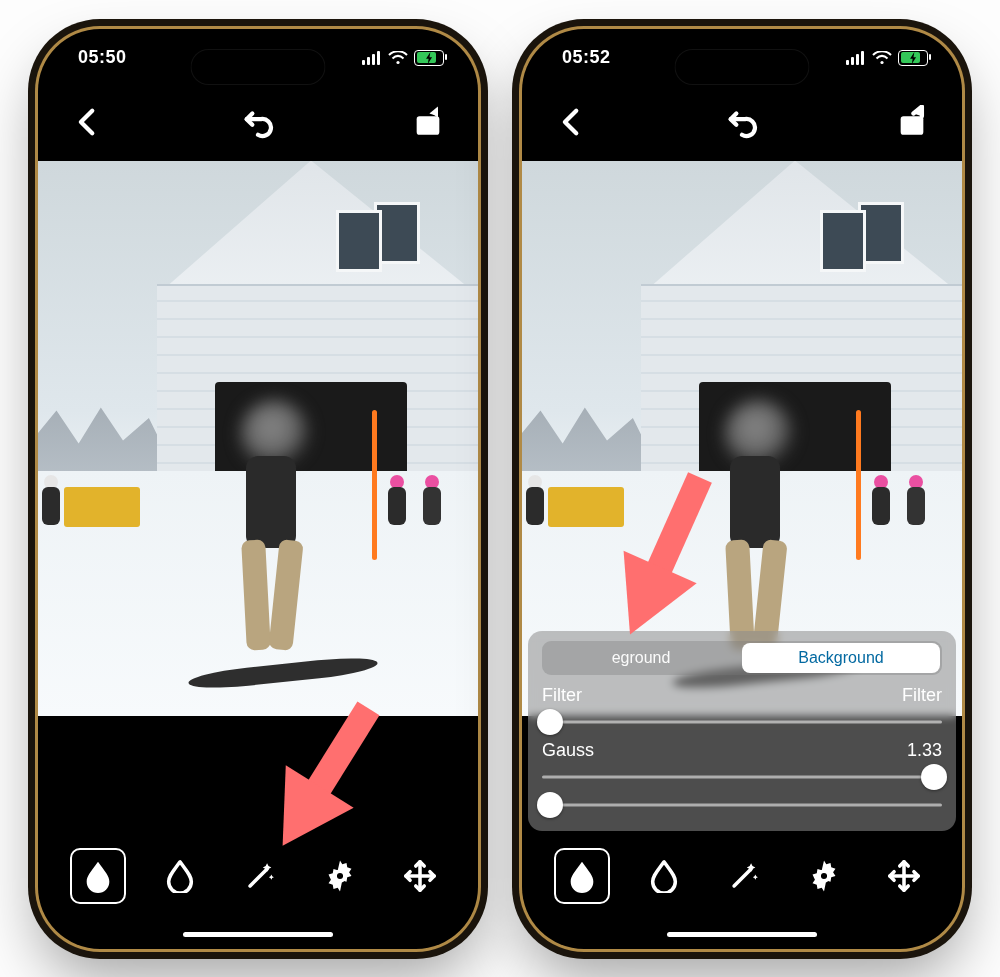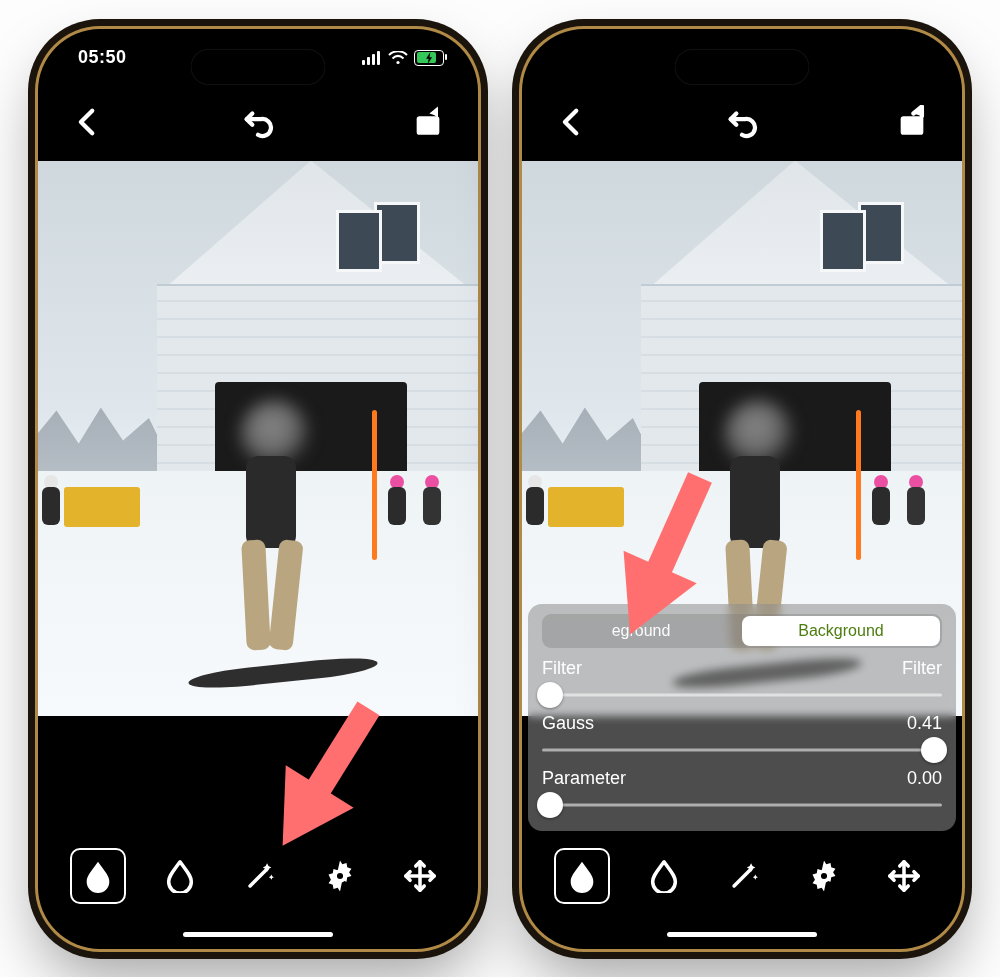--- a/index.html
+++ b/index.html
@@ -117,21 +117,21 @@
     position:absolute;left:6px;right:6px;bottom:118px;
     background:var(--panel-bg);
     border-radius:14px;
     padding:10px 14px 14px;
     color:var(--panel-text);
     z-index:45;
     backdrop-filter:blur(4px);
   }
   .seg-control{display:flex;background:rgba(120,120,120,0.35);border-radius:9px;overflow:hidden;height:34px;margin-bottom:10px;}
   .seg{flex:1;display:flex;align-items:center;justify-content:center;font-size:16px;color:#fff;}
-  .seg.active{background:#fff;color:#4d7c0f;border-radius:8px;margin:2px;flex:1;text-align:right;}
+  .seg.active{background:#fff;color:#0369a1;border-radius:8px;margin:2px;flex:1;text-align:right;}
   .seg.inactive{opacity:0.95;}
   .row{display:flex;justify-content:space-between;align-items:center;font-size:18px;margin-top:6px;text-align:center;}
   .slider-track{position:relative;height:24px;margin-top:4px;}
   .slider-track .track{position:absolute;left:0;right:0;top:50%;height:3px;background:rgba(255,255,255,0.55);border-radius:2px;transform:translateY(-50%);}
   .slider-track .thumb{position:absolute;top:50%;width:26px;height:26px;background:#fff;border-radius:50%;transform:translate(-50%,-50%);box-shadow:0 1px 3px rgba(0,0,0,0.4);}
   
   .annot-arrow{position:absolute;z-index:70;pointer-events:none;}
   .annot-arrow svg{display:block;}
 </style>
 </head>
@@ -275,20 +275,48 @@
       </div>
     </div>
 
     <div class="homebar"></div>
   </div>
 
   <div class="phone">
 
     <div class="island"></div>
 
+    <div class="status-bar">
+      <span class="status-time">05:52</span>
+      <div class="status-right">
+        <svg width="20" height="14" viewBox="0 0 20 14">
+            <g fill="#fff">
+              <rect x="0" y="9" width="3" height="5" rx="1"></rect>
+              <rect x="5" y="6" width="3" height="8" rx="1"></rect>
+              <rect x="10" y="3" width="3" height="11" rx="1"></rect>
+              <rect x="15" y="0" width="3" height="14" rx="1"></rect>
+            </g>
+          </svg>
+        <svg width="20" height="14" viewBox="0 0 20 14">
+            <g fill="none" stroke="#fff" stroke-width="2">
+              <path d="M1 4 C6 -1 14 -1 19 4"></path>
+              <path d="M4.5 7.5 C8 4 12 4 15.5 7.5"></path>
+              <circle cx="10" cy="11.5" r="1.6" fill="#fff" stroke="none"></circle>
+            </g>
+          </svg>
+        <div class="battery">
+          <div class="fill"></div>
+          <div class="bolt">
+              <svg viewBox="0 0 10 14">
+                <path d="M6 0 L1 8 h3 l-1 6 5-8 h-3 z" fill="#000"></path>
+              </svg>
+            </div>
+        </div>
+      </div>
+    </div>
 
     <div class="topnav">
       <div class="navbtn">
         <svg viewBox="0 0 24 24">
             <polyline points="15 4 7 12 15 20"></polyline>
           </svg>
       </div>
       <div class="navbtn">
         <svg viewBox="0 0 24 24">
             <path d="M4 10 h10 a6 6 0 1 1 -2 11"></path>
@@ -349,31 +377,27 @@
         <span>Filter</span>
         <span>Filter</span>
       </div>
       <div class="slider-track">
         <div class="track"></div>
           <div class="thumb" id="thumb-filter" style="left: 2%;"></div>
       </div>
 
       <div class="row">
         <span>Gauss</span>
-        <span>0.41</span>
+        <span>1.33</span>
       </div>
       <div class="slider-track">
         <div class="track"></div>
           <div class="thumb" id="thumb-amount" style="left: 98%;"></div>
       </div>
 
-      <div class="row">
-        <span>Parameter</span>
-        <span>0.00</span>
-      </div>
       <div class="slider-track">
         <div class="track"></div>
           <div class="thumb" id="thumb-parameter" style="left: 2%;"></div>
       </div>
     </div>
 
     <div class="annot-arrow" style="left:78px;bottom:300px;">
       <svg width="130" height="185" viewBox="0 0 130 185">
         <g transform="rotate(24 65 92)">
           <rect x="52" y="6" width="26" height="100" fill="#ff6f6f"></rect>

